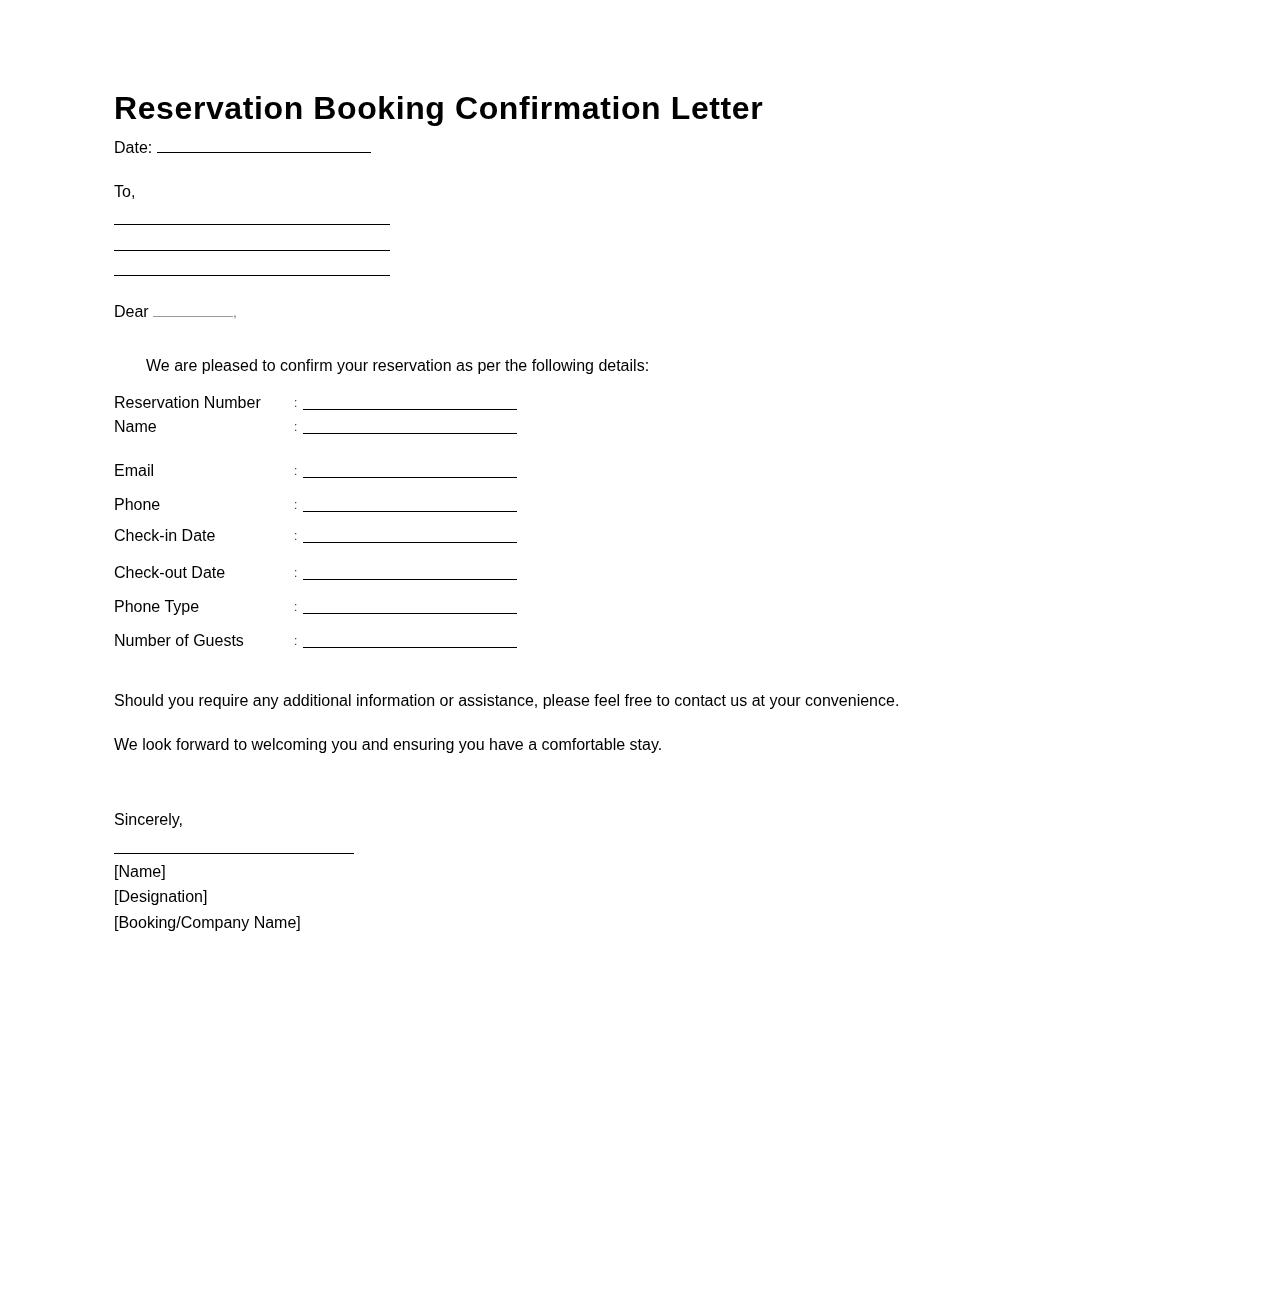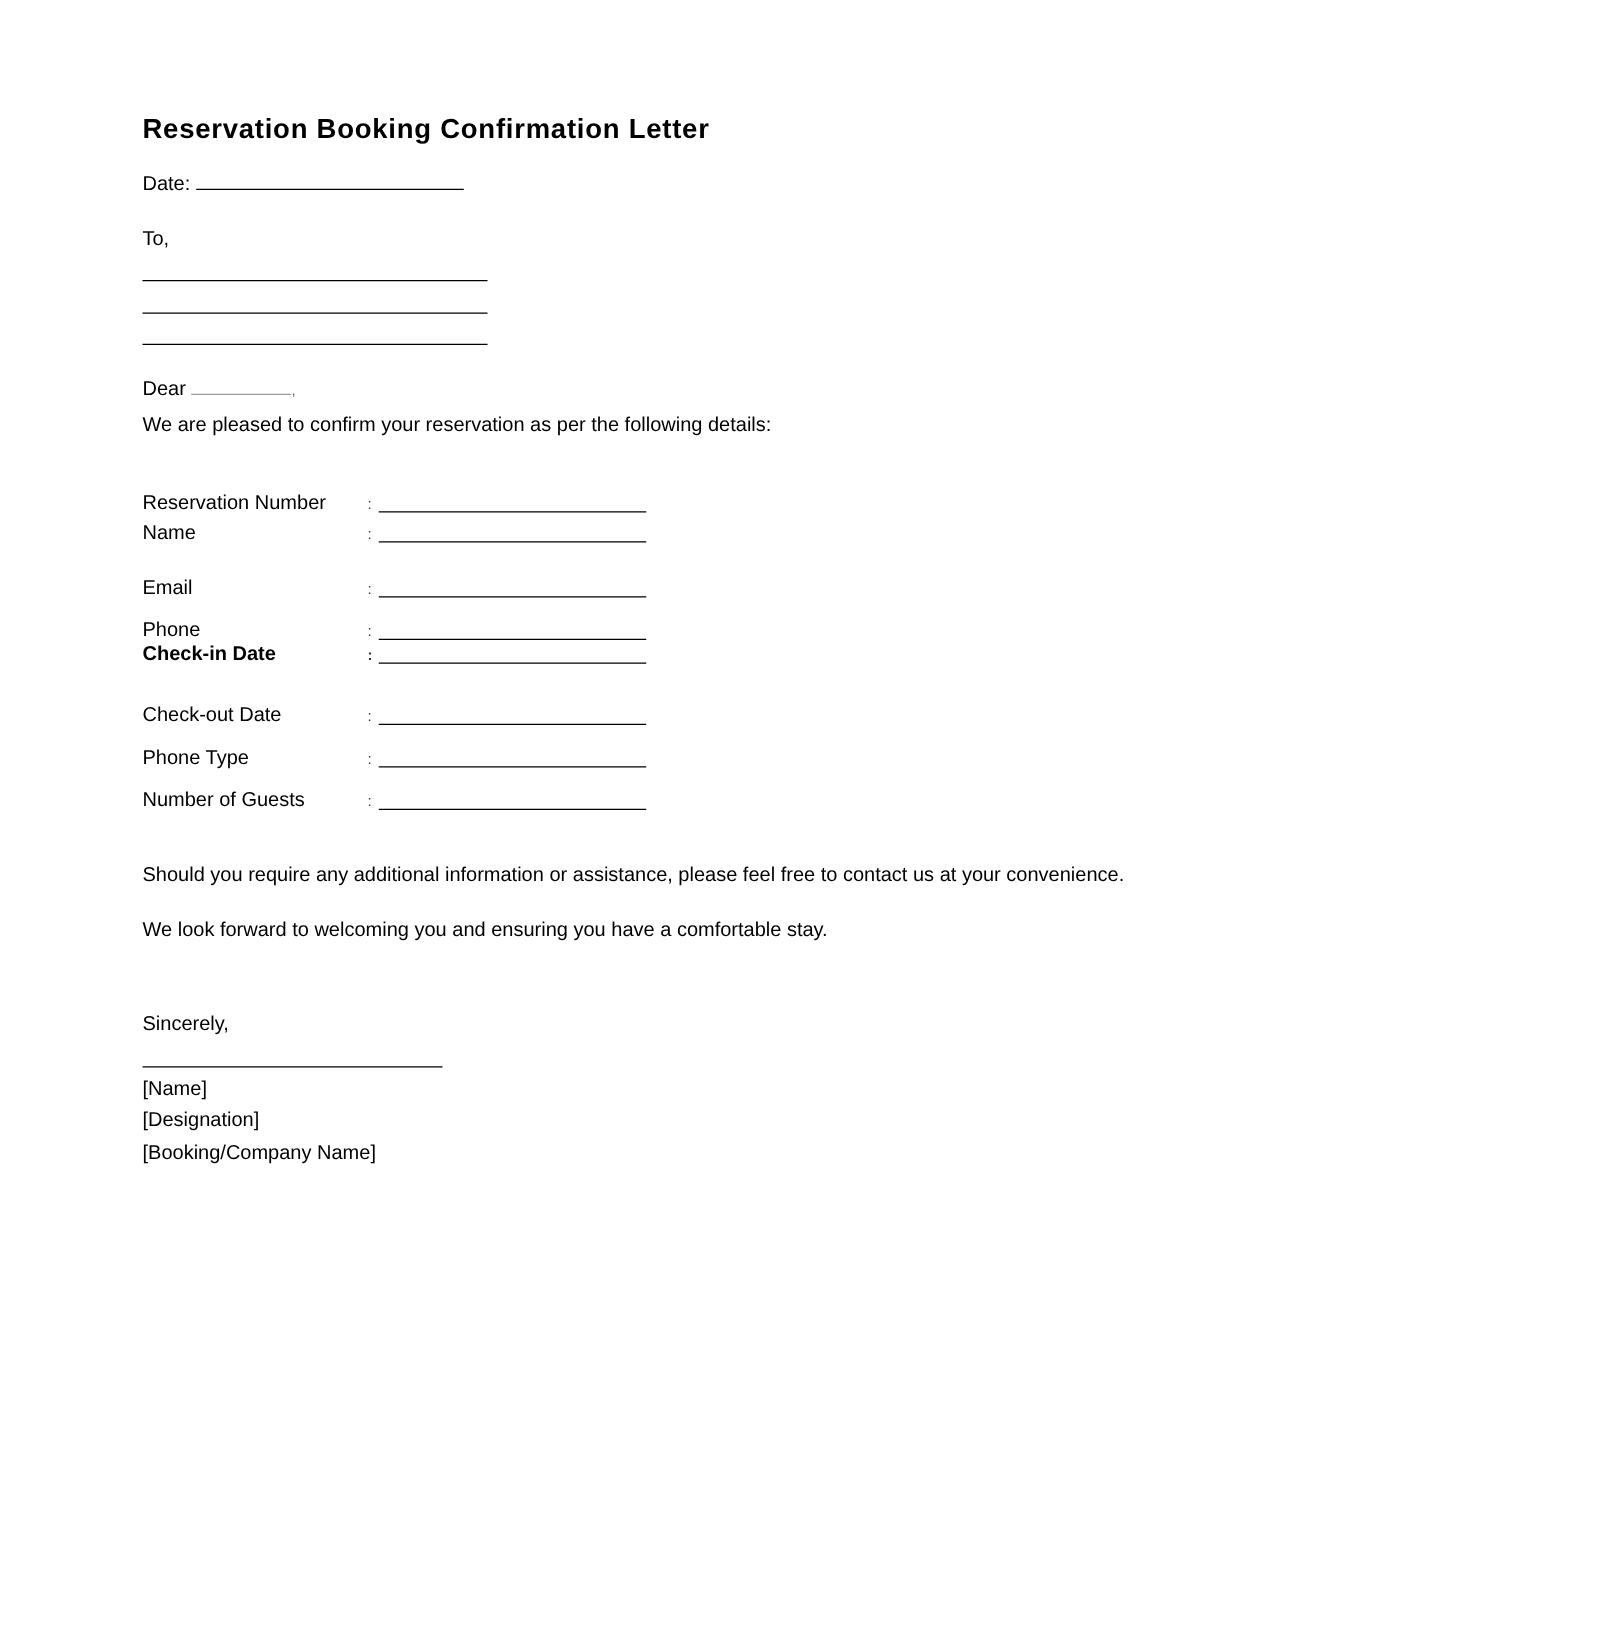--- a/index.html
+++ b/index.html
@@ -18,21 +18,21 @@
     .page {
       position: absolute;
       left: 114px;
       top: 0;
       width: 1050px;
     }
     .title {
       position: absolute;
       top: 90px;
       left: 0;
-      font-size: 22px;
+      font-size: 32px;
       font-weight: bold;
       letter-spacing: 0.6px;
       margin: 0;
       white-space: nowrap;
     }
     .line-text {
       position: absolute;
       left: 0;
       white-space: nowrap;
       line-height: 20px;
@@ -98,21 +98,21 @@
 
   <div class="rule" style="top:224px; width:276px;"></div>
   <div class="rule" style="top:250px; width:276px;"></div>
   <div class="rule" style="top:275px; width:276px;"></div>
 
   <div class="line-text" style="top:302px;">
     <span>Dear</span>
     <span class="blank gray" style="width:80px;"></span><span style="color:#666;font-size:12px;">,</span>
   </div>
 
-  <div class="line-text" style="top:331px;">We are pleased to confirm your reservation as per the following details:</div>
+  <div class="line-text" style="top:356px;margin-left:32px;">We are pleased to confirm your reservation as per the following details:</div>
 
   <div class="detail-row" style="top:393px;">
     <span class="detail-label">Reservation Number</span>
     <span class="detail-colon">:</span>
     <span class="detail-field"></span>
   </div>
   <div class="detail-row" style="top:417px;">
     <span class="detail-label">Name</span>
     <span class="detail-colon">:</span>
     <span class="detail-field"></span>
@@ -120,21 +120,21 @@
   <div class="detail-row" style="top:461px;">
     <span class="detail-label">Email</span>
     <span class="detail-colon">:</span>
     <span class="detail-field"></span>
   </div>
   <div class="detail-row" style="top:495px;">
     <span class="detail-label">Phone</span>
     <span class="detail-colon">:</span>
     <span class="detail-field"></span>
   </div>
-  <div class="detail-row" style="top:514px;font-weight:bold;">
+  <div class="detail-row" style="top:526px;">
     <span class="detail-label">Check-in Date</span>
     <span class="detail-colon">:</span>
     <span class="detail-field"></span>
   </div>
   <div class="detail-row" style="top:563px;">
     <span class="detail-label">Check-out Date</span>
     <span class="detail-colon">:</span>
     <span class="detail-field"></span>
   </div>
   <div class="detail-row" style="top:597px;">

